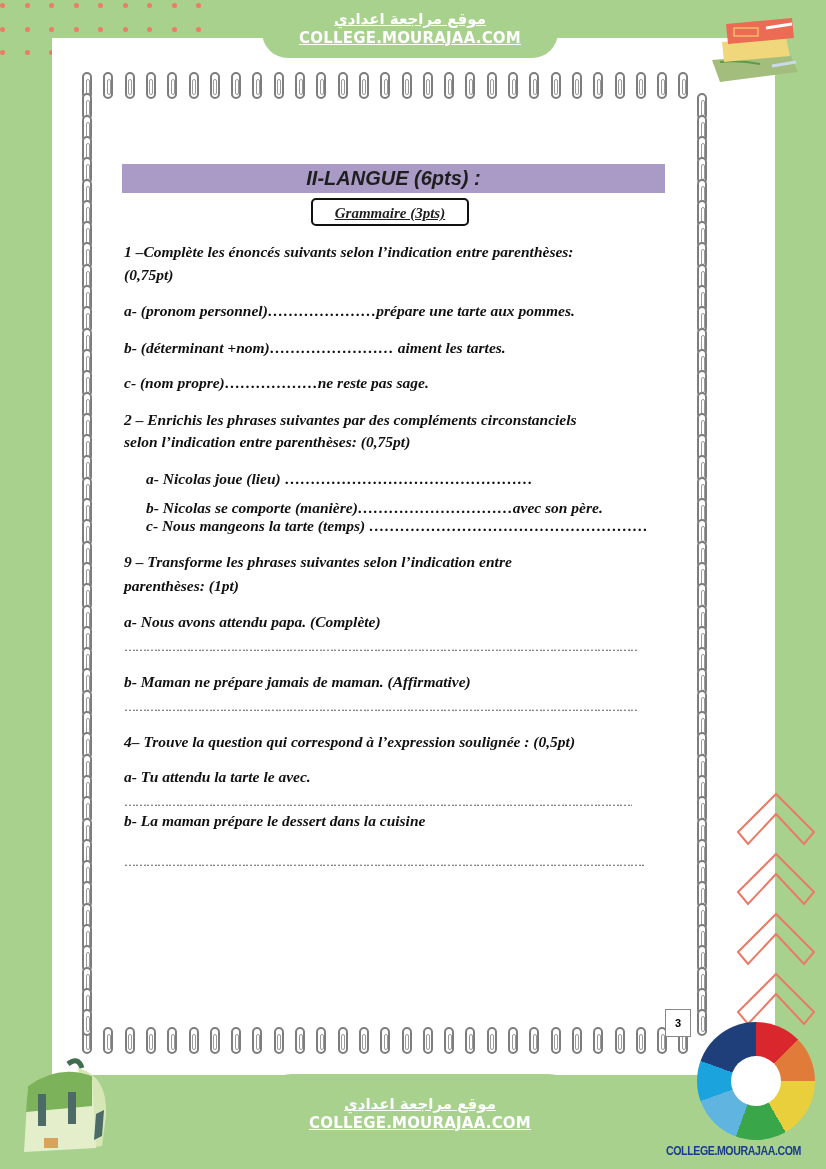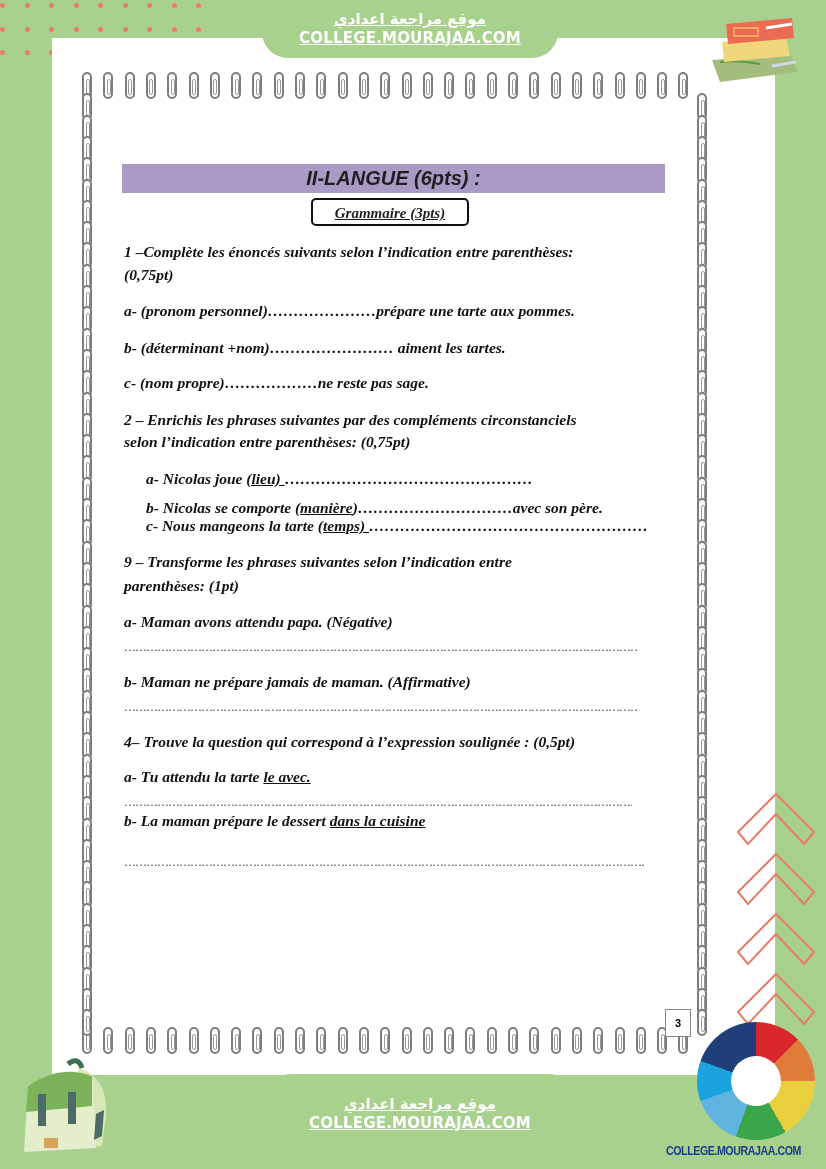--- a/index.html
+++ b/index.html
@@ -12,21 +12,21 @@
   .banner .en{display:block;font-size:15px;text-decoration:underline;line-height:19px;letter-spacing:0.2px;}
   .banner-top{left:262px;top:0;width:296px;height:58px;border-radius:0 0 26px 26px;padding-top:9px;box-sizing:border-box;}
   .banner-bottom{left:262px;top:1074px;width:316px;height:95px;border-radius:30px 30px 0 0;padding-top:20px;box-sizing:border-box;}
   .clip{position:absolute;width:10px;height:27px;border:2.5px solid #7d7d7d;border-radius:6px;box-sizing:border-box;background:#fff;}
   .clip::after{content:"";position:absolute;left:1.5px;top:5px;width:2px;height:14px;border:1.5px solid #999;border-radius:3px;}
   .section-bar{position:absolute;left:122px;top:164px;width:543px;height:29px;background:#a99bc6;}
   .section-title{position:absolute;left:122px;top:164px;width:543px;height:29px;text-align:center;font-family:"Liberation Sans",sans-serif;font-style:italic;font-weight:bold;font-size:20px;line-height:29px;color:#1e1e1e;}
   .sub-box{position:absolute;left:311px;top:198px;width:158px;height:28px;border:2.5px solid #111;border-radius:5px;box-sizing:border-box;text-align:center;font-style:italic;font-weight:bold;font-size:15px;line-height:26px;text-decoration:underline;color:#1e1e1e;}
   .line{position:absolute;left:124px;font-style:italic;font-weight:bold;font-size:15.5px;color:#111;white-space:nowrap;}
   .ind{left:146px;}
-  .u{text-decoration:underline;}
+  .u{}
   .answer{position:absolute;left:124px;font-size:12px;color:#333;letter-spacing:-1px;white-space:nowrap;overflow:hidden;}
   .books{position:absolute;left:700px;top:10px;width:104px;height:80px;}
   .bag{position:absolute;left:18px;top:1056px;width:92px;height:100px;}
   .chev{position:absolute;left:736px;width:80px;height:66px;}
   .wheel{position:absolute;left:697px;top:1022px;width:118px;height:118px;border-radius:50%;
     background:conic-gradient(#d9272d 0 45deg,#e07b3a 45deg 90deg,#e9cf3b 90deg 150deg,#3aa64a 150deg 200deg,#5fb5e0 200deg 250deg,#1aa3dd 250deg 290deg,#1f3f7a 290deg 360deg);}
   .wheel::after{content:"";position:absolute;left:34px;top:34px;width:50px;height:50px;border-radius:50%;background:#fff;}
   .logo-text{position:absolute;left:666px;top:1144px;width:148px;font-family:"Liberation Sans",sans-serif;font-weight:bold;font-size:12.5px;color:#1a3a8c;letter-spacing:-0.5px;transform:scaleX(0.85);transform-origin:left;}
   .pagenum{position:absolute;left:665px;top:1009px;width:24px;height:26px;border:1px solid #888;background:#fff;font-family:"Liberation Sans",sans-serif;font-weight:bold;font-size:11px;text-align:center;line-height:26px;}
 </style>
@@ -246,21 +246,21 @@
 </div>
 <div class="line ind" style="top:499px">
   <span>b-  Nicolas se comporte (</span><span class="u">manière</span><span>)…………………………avec son père.</span>
 </div>
 <div class="line ind" style="top:517px">
   <span>c-   Nous mangeons la tarte </span><span class="u">(temps) </span><span>………………………………………………</span>
 </div>
 
 <div class="line" style="top:553px">9 – Transforme les phrases suivantes selon l’indication entre</div>
 <div class="line" style="top:577px">parenthèses: (1pt)</div>
-<div class="line" style="top:613px">a- Maman avons attendu papa. (Négative)</div>
+<div class="line" style="top:613px">a- Nous avons attendu papa. (Complète)</div>
 <div class="answer" style="top:640px;width:515px">……………………………………………………………………………………………………………………………………………</div>
 <div class="line" style="top:673px">b- Maman ne prépare jamais de maman. (Affirmative)</div>
 <div class="answer" style="top:700px;width:515px">……………………………………………………………………………………………………………………………………………</div>
 
 <div class="line" style="top:733px">4– Trouve la question qui correspond à l’expression soulignée : (0,5pt)</div>
 <div class="line" style="top:768px">
   <span>a- Tu attendu la tarte </span><span class="u">le avec.</span>
 </div>
 <div class="answer" style="top:795px;width:508px">……………………………………………………………………………………………………………………………………………</div>
 <div class="line" style="top:812px">

